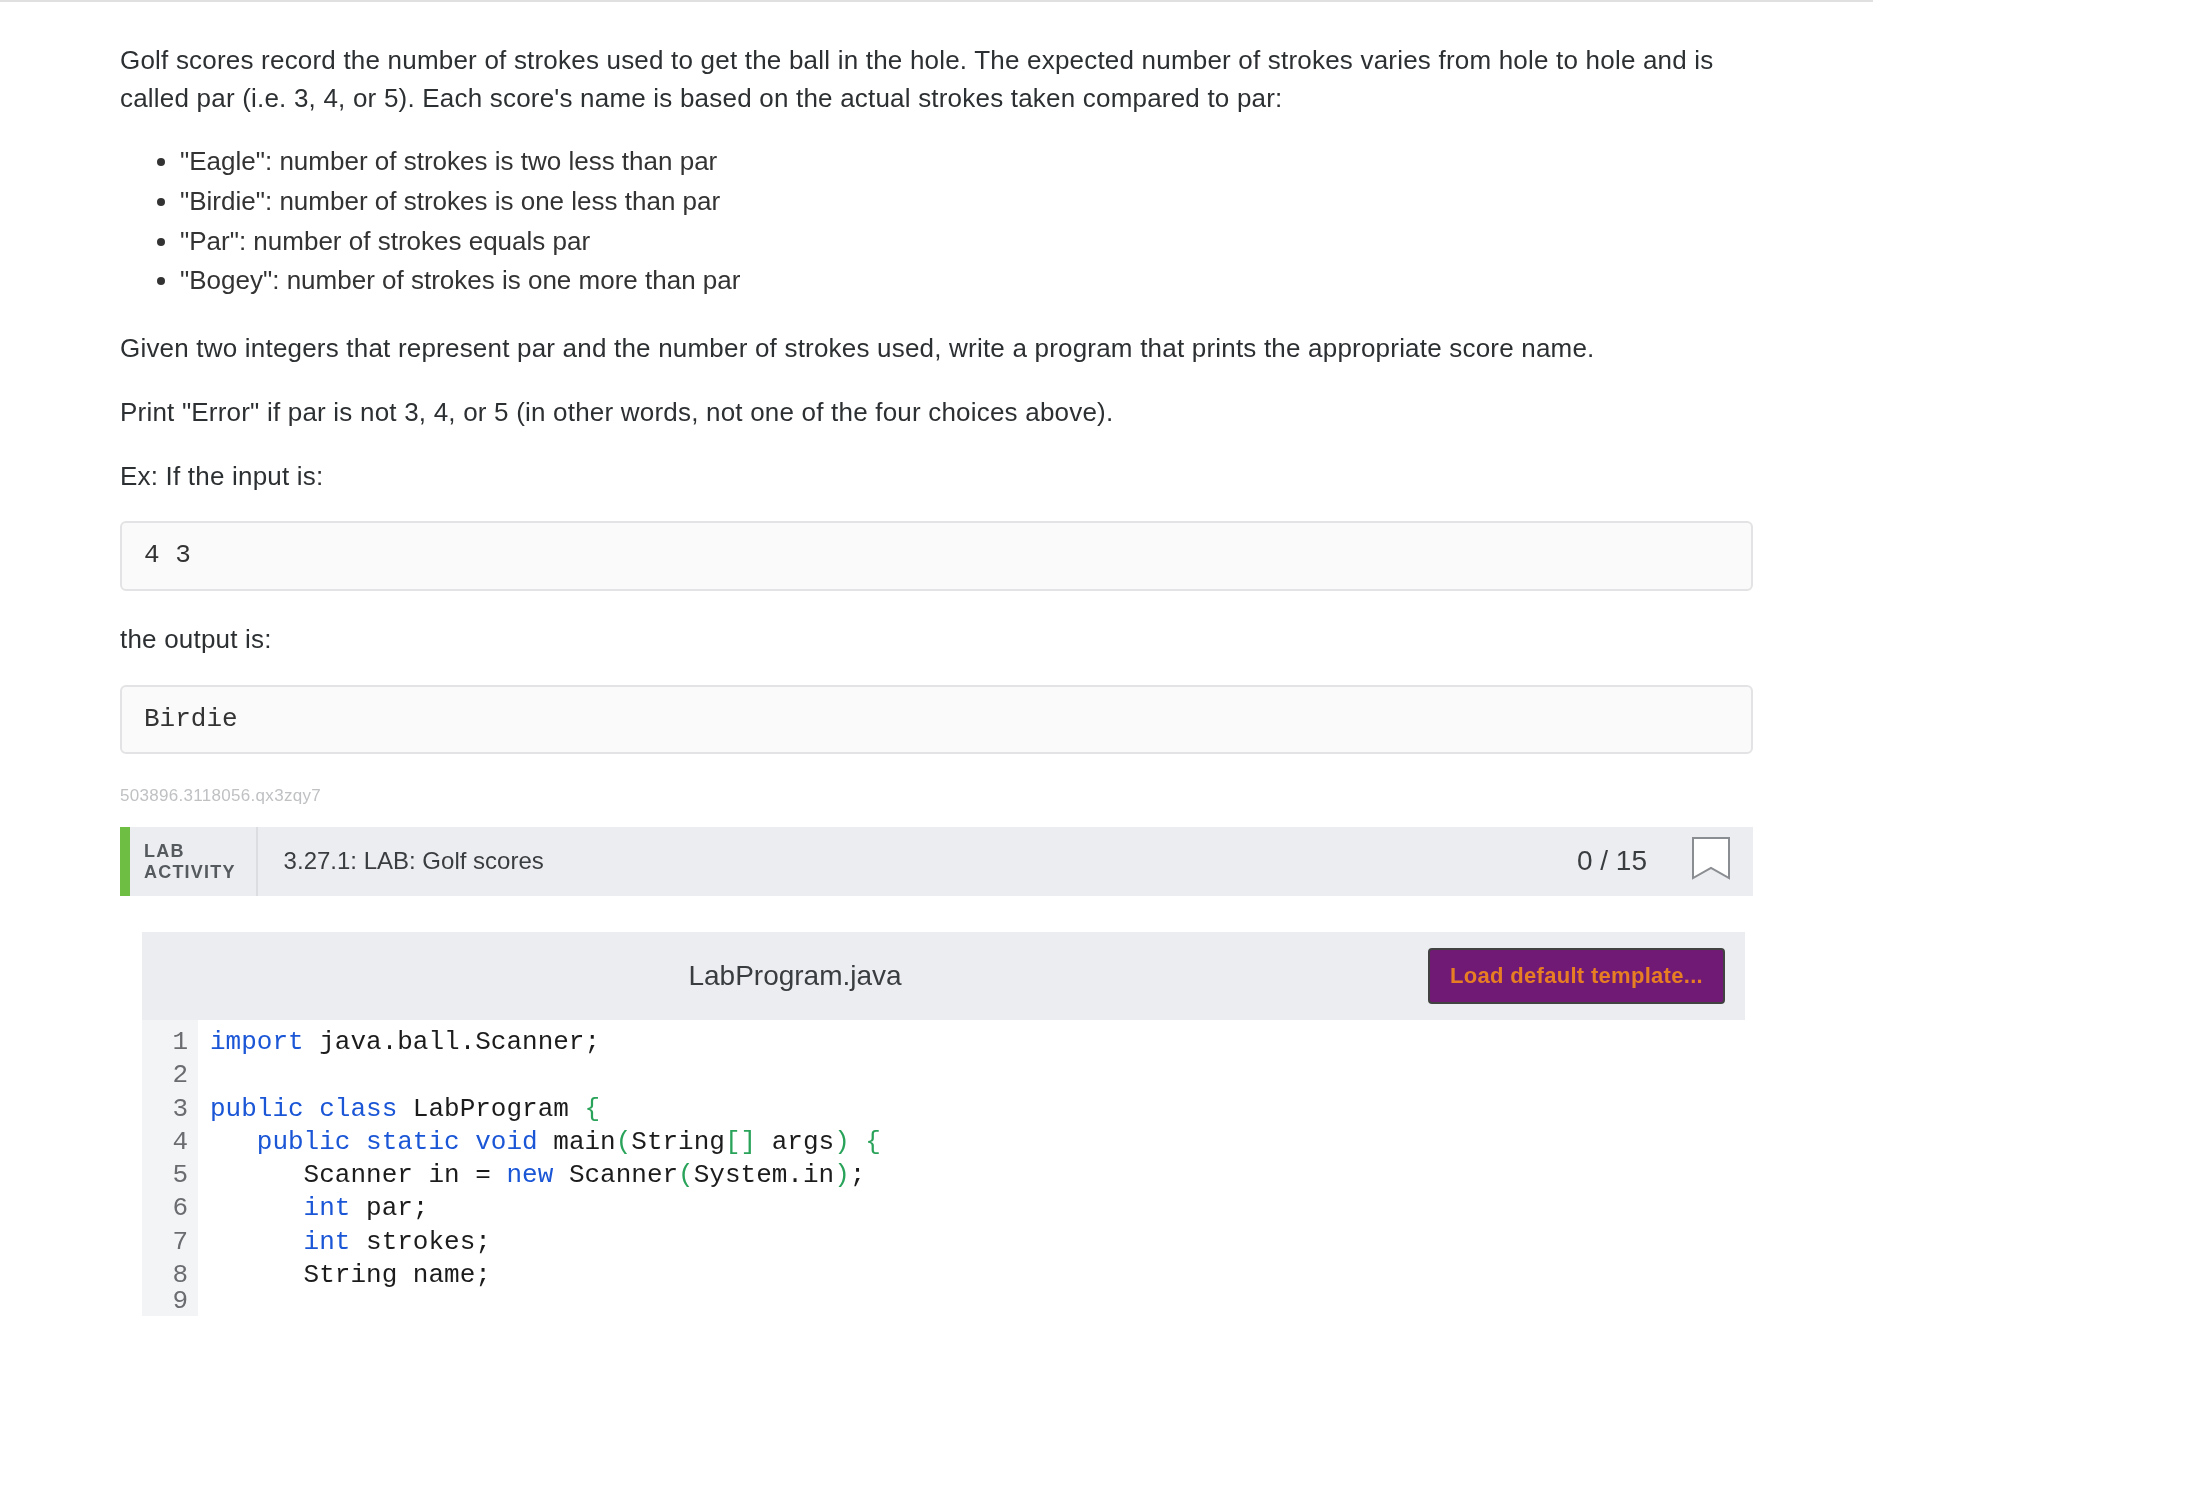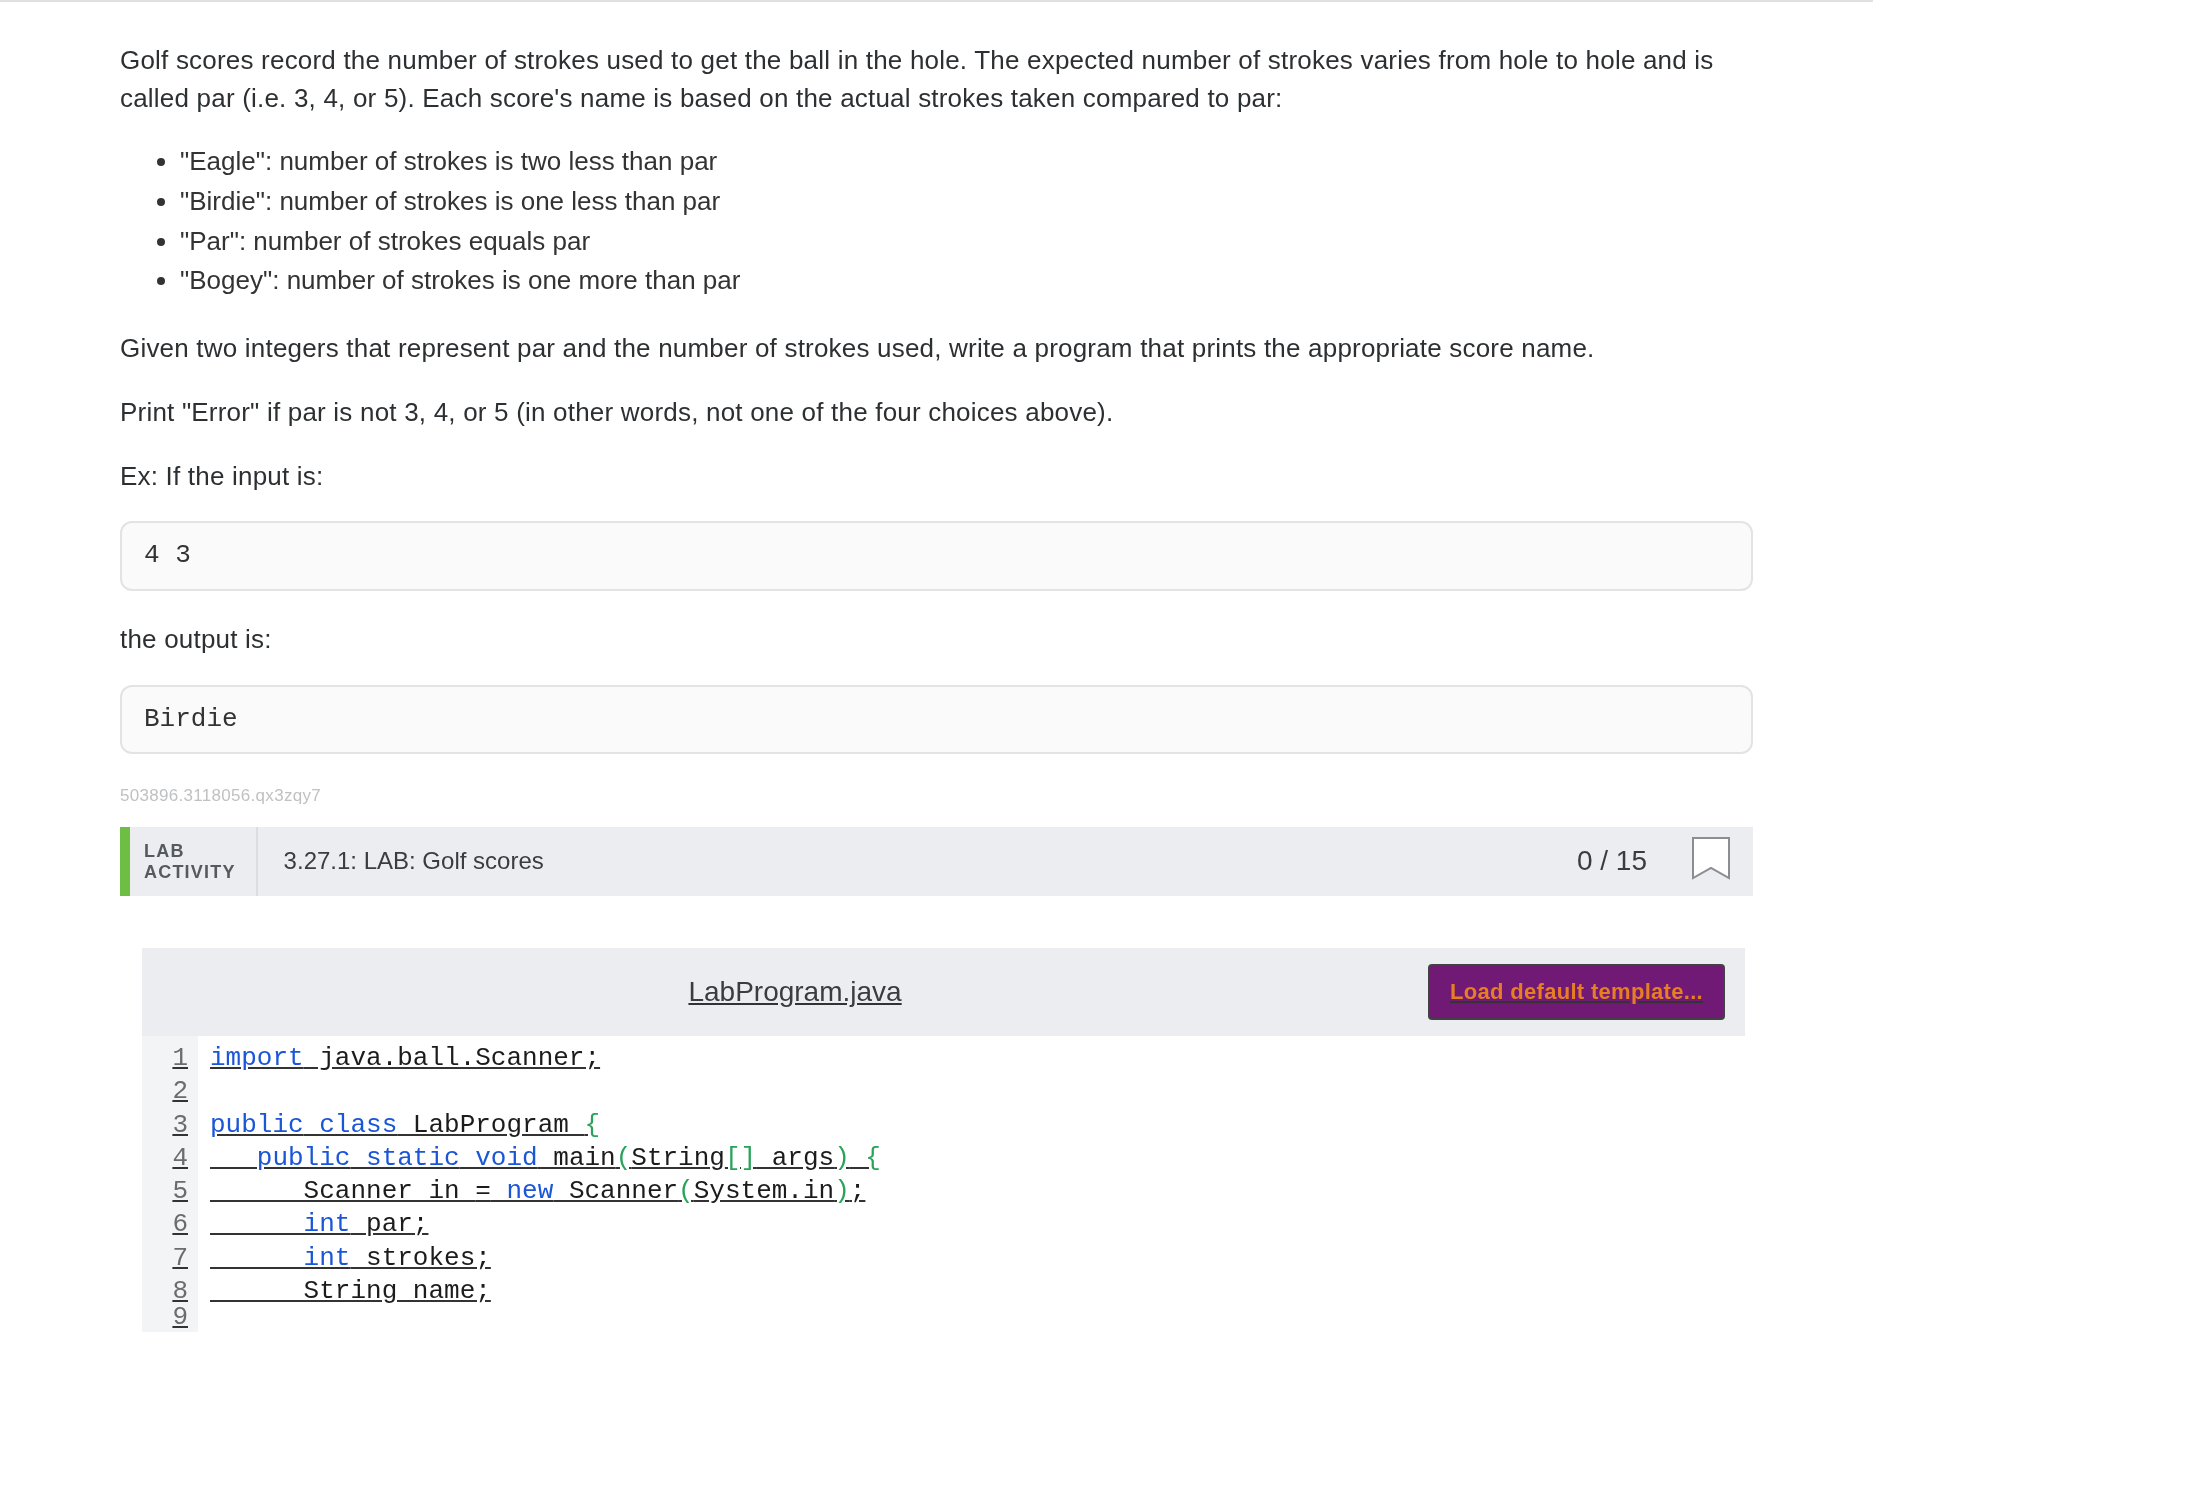--- a/index.html
+++ b/index.html
@@ -6,42 +6,42 @@
             font-family:"Helvetica Neue",Helvetica,Arial,sans-serif;
             font-size:26px;line-height:1.45;}
   .page{width:1873px;min-height:1508px;box-sizing:border-box;
         padding:40px 0 0 0;border-top:2px solid #e0e0e0;}
   .inner{margin-left:120px;margin-right:120px;}
 
   p{margin:0 0 26px 0;color:#2d3032;letter-spacing:.2px;}
   ul.scorelist{margin:0 0 30px 60px;padding:0;}
   ul.scorelist li{margin:2px 0;}
 
-  .mono-box{border:2px solid #e3e3e5;background:#fafafb;border-radius:12px;
+  .mono-box{border:2px solid #e3e3e5;background:#fafafb;border-radius:6px;
             padding:14px 22px;font-family:Menlo,Consolas,"Courier New",monospace;
             color:#333;margin:10px 0 30px 0;}
 
   .refcode{font-size:17px;color:#bfc1c3;margin:26px 0 18px 0;
            letter-spacing:.3px;}
 
   
   .labbar{display:flex;align-items:stretch;background:#ecedf0;margin-top:4px;}
   .labbar .accent{width:10px;background:#6fbe44;}
   .labbar .badge{padding:14px 20px 14px 14px;color:#555a5f;font-size:18px;
                  font-weight:700;letter-spacing:1.2px;line-height:1.15;
                  border-right:2px solid #dcdde0;}
   .labbar .title{flex:1;display:flex;align-items:center;padding:0 26px;
                  font-size:24px;color:#3a3d40;}
   .labbar .score{display:flex;align-items:center;padding:0 22px;
                  font-size:28px;color:#3a3d40;}
   .labbar .ribbon{display:flex;align-items:center;padding:0 22px;}
   .labbar .ribbon svg{display:block;}
 
   
-  .editor-wrap{margin-top:52px;margin-left:22px;margin-right:8px;text-decoration:underline;}
+  .editor-wrap{margin-top:36px;margin-left:22px;margin-right:8px;}
   .editor-head{background:#ecedf0;display:flex;align-items:center;
                padding:16px 20px;}
   .file-tab{flex:1;text-align:center;font-size:28px;color:#3a3d40;}
   .tpl-btn{border:2px solid #424243;background:#701a75;border-radius:4px;
            color:#e77e23;font-weight:700;font-size:22px;padding:10px 20px;
            letter-spacing:.3px;}
 
   .code-area{display:flex;background:#fff;}
   .gutter{background:#f3f4f6;width:46px;text-align:right;padding:6px 10px 6px 0;
           font-family:Menlo,Consolas,"Courier New",monospace;color:#6a6c70;

